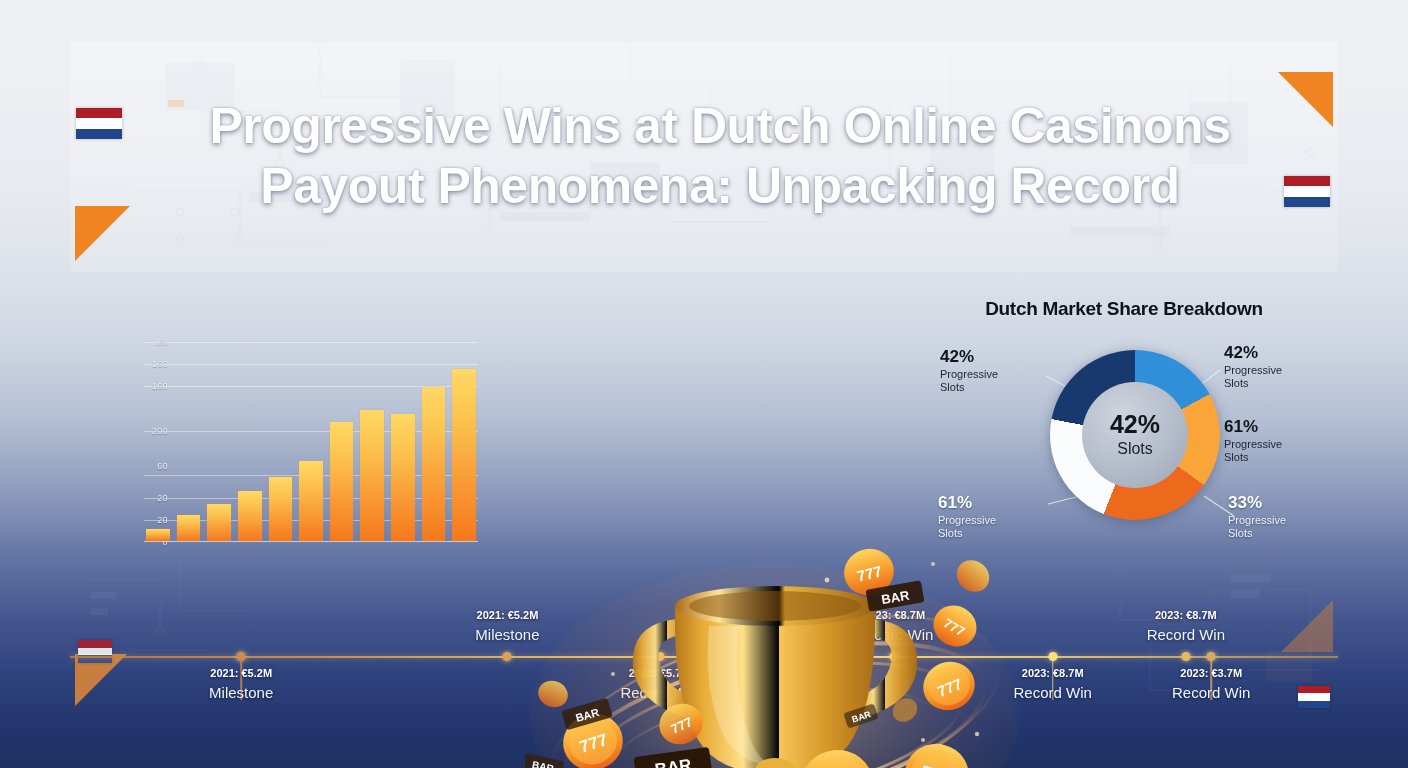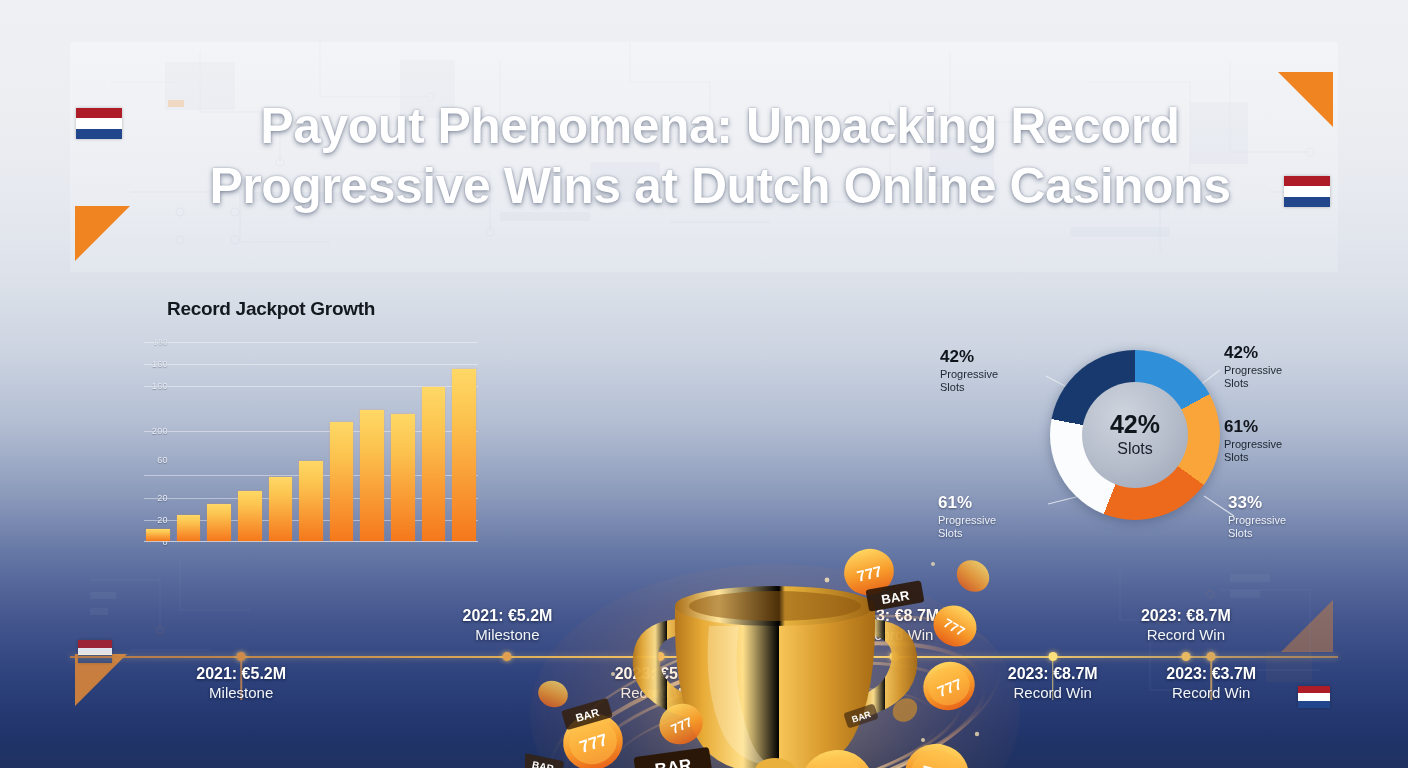--- a/index.html
+++ b/index.html
@@ -129,21 +129,21 @@
       rgba(240,205,110,.95) 76%, rgba(205,150,80,.7) 100%);
     box-shadow:0 0 6px rgba(250,215,120,.45);
   }
   .tl-dot { position:absolute; width:9px; height:9px; border-radius:50%;
     top:50px; transform:translateX(-50%);
     box-shadow:0 0 5px rgba(255,215,110,.8); }
   .tl-stem { position:absolute; width:1.5px; top:56px; height:42px;
     transform:translateX(-50%); opacity:.8; }
   .tl-label { position:absolute; width:220px; text-align:center;
     transform:translateX(-50%); }
-  .tl-label .l1 { font-size:16px; font-weight:bold; color:#ffffff; line-height:19px;
+  .tl-label .l1 { font-size:11px; font-weight:bold; color:#ffffff; line-height:19px;
     text-shadow:0 1px 3px rgba(10,20,45,.75); white-space:nowrap; }
   .tl-label .l2 { font-size:15px; color:#f2f5fa; line-height:19px;
     text-shadow:0 1px 3px rgba(10,20,45,.75); white-space:nowrap; }
   .tl-label.above { top:4px; }
   .tl-label.below { top:62px; }
 
   
   #trophy-area { position:absolute; left:455px; top:262px; width:500px; height:370px;
     z-index:4; pointer-events:none; }
 </style>
@@ -216,44 +216,43 @@
       <i></i>
       <i></i>
     </div>
   <div class="nl-flag" id="flag-br">
       <i></i>
       <i></i>
       <i></i>
     </div>
 
   <div id="title-block">
+    <div class="tline">Progressive Wins at Dutch Online Casinons</div>
     <div class="tline">Payout Phenomena: Unpacking Record</div>
-    <div class="tline">Progressive Wins at Dutch Online Casinons</div>
   </div>
 
   <div id="panel">
 
     <div id="barchart-block">
-      <div id="bar-title">Record Jackpot Growth</div>
       <div id="bar-plot">
         <div id="grid-layer">
             <div class="gridline" style="top: 0px;"></div>
             <div class="gridline" style="top: 22.2222px;"></div>
             <div class="gridline" style="top: 44.4444px;"></div>
             <div class="gridline" style="top: 88.8889px;"></div>
             <div class="gridline" style="top: 133.333px;"></div>
             <div class="gridline" style="top: 155.556px;"></div>
             <div class="gridline" style="top: 177.778px;"></div>
           </div>
         <div id="ytick-layer">
             <div class="ytick" style="top: 0px; font-family: Liberation Serif, serif;">180</div>
             <div class="ytick" style="top: 22.2222px;">160</div>
             <div class="ytick" style="top: 44.4444px;">160</div>
             <div class="ytick" style="top: 88.8889px;">200</div>
-            <div class="ytick" style="top: 118px;">60</div>
+            <div class="ytick" style="top: 124px;">60</div>
             <div class="ytick" style="top: 155.556px;">20</div>
             <div class="ytick" style="top: 177.778px;">20</div>
             <div class="ytick" style="top: 200px;">0</div>
           </div>
         <div id="axis-base"></div>
         <div id="bars">
             <div class="bar" style="height: 12.2222px;"></div>
             <div class="bar" style="height: 25.5556px;"></div>
             <div class="bar" style="height: 36.6667px;"></div>
             <div class="bar" style="height: 50px;"></div>
@@ -427,20 +426,21 @@
             <circle cx="398" cy="206" r="2" opacity=".75"></circle>
           <circle cx="302" cy="46" r="2.4" opacity=".8"></circle>
             <circle cx="408" cy="30" r="2" opacity=".7"></circle>
           <circle cx="88" cy="140" r="2" opacity=".7"></circle>
             <circle cx="452" cy="200" r="2.2" opacity=".75"></circle>
         </g>
       </svg>
     </div>
 
     <div id="donut-block">
+      <div id="donut-title">Dutch Market Share Breakdown</div>
 
       <svg class="leader" width="400" height="300" style="position:absolute;left:0;top:0;">
         <path d="M118 78 L152 96"></path>
         <path d="M292 72 L266 92"></path>
         <path d="M306 218 L276 198"></path>
         <path d="M120 206 L152 198"></path>
       </svg>
 
       <div id="donut-wrap">
         <div id="donut-ring" style="background: conic-gradient(rgb(47, 143, 216) 0deg, rgb(47, 143, 216) 61.2deg, rgb(249, 165, 58) 61.2deg, rgb(249, 165, 58) 126deg, rgb(237, 106, 28) 126deg, rgb(237, 106, 28) 201.6deg, rgb(251, 252, 253) 201.6deg, rgb(251, 252, 253) 280.8deg, rgb(23, 57, 110) 280.8deg, rgb(23, 57, 110) 360deg);"></div>

